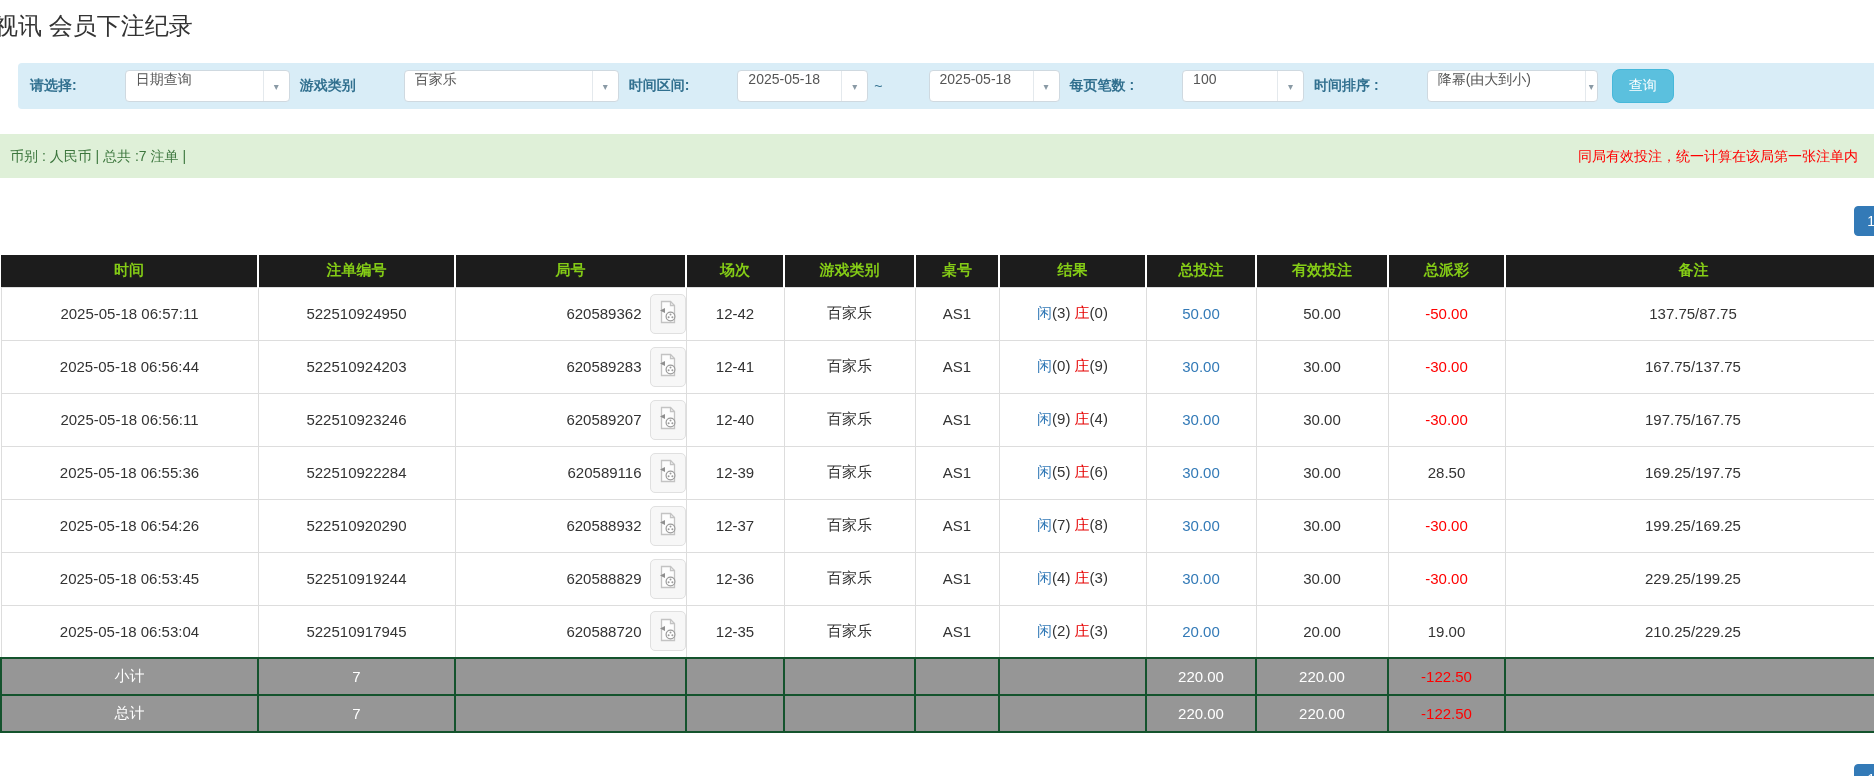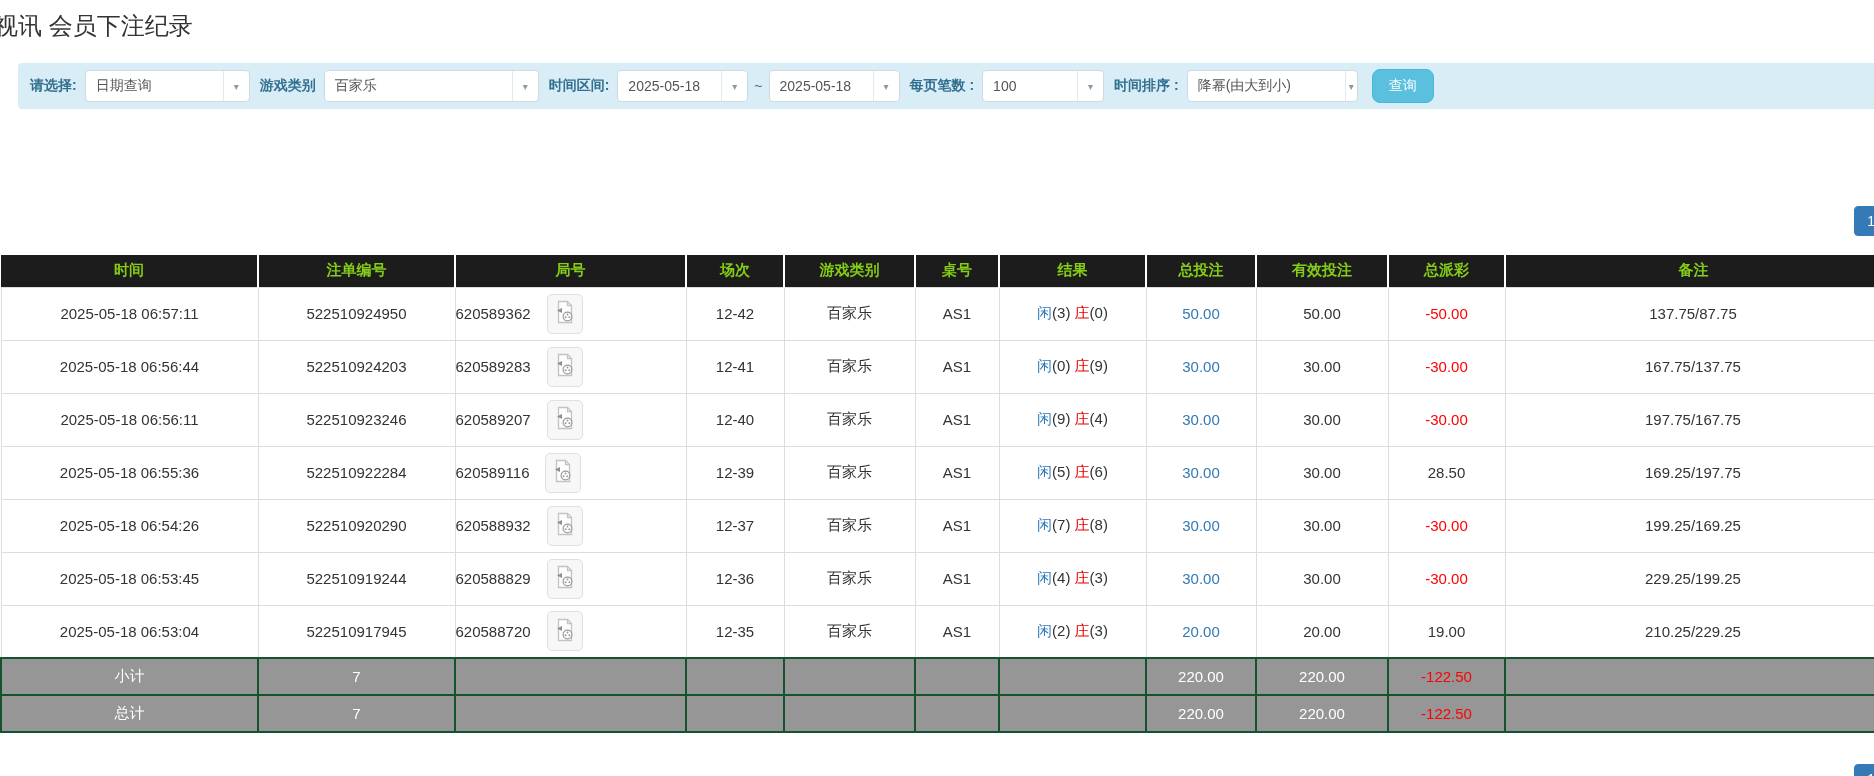--- a/index.html
+++ b/index.html
@@ -8,22 +8,22 @@
   .page { position:relative; width:1874px; height:776px; overflow:hidden; }
 
   
   .page-title { position:absolute; top:10px; left:-6px; font-size:24px; color:#333; white-space:nowrap; }
 
   
   .filter-bar { position:absolute; top:63px; left:18px; right:-12px; height:46px;
     background:#d9edf7; border-radius:4px; display:flex; align-items:center; padding-left:12px; }
   .f-label { font-size:14px; font-weight:bold; color:#31708f; white-space:nowrap; margin:0 8px 0 10px; }
   .tilde { font-size:14px; color:#31708f; margin:0 6px; }
-  .combo { display:flex; align-items:center; height:32px; background:#fff;
-    border:1px solid #cfd9e0; border-radius:4px; overflow:hidden; cursor:pointer; }
+  .combo { display:flex; align-items:flex-start; height:32px; background:#fff;
+    border:1px solid #cfd9e0; border-radius:4px; overflow:hidden; cursor:pointer;margin-left:40px; }
   .combo-text { flex:1; padding:0 10px; font-size:14px; color:#555; white-space:nowrap; }
   .combo-arrow { width:26px; align-self:stretch; display:flex; align-items:center; justify-content:center;
     border-left:1px solid #e4e9ed; color:#8a9aa5; font-size:10px; }
   .w-query{width:165px;} .w-game{width:215px;} .w-date{width:131px;} .w-size{width:122px;} .w-sort{width:171px;gap:44px;}
   .search-btn { height:34px; margin-left:14px; padding:0 16px; background:#5bc0de; border:1px solid #46b8da;
     border-radius:8px; color:#fff; font-size:14px; cursor:pointer; }
 
   
   .summary-bar { position:absolute; top:134px; left:0; width:1874px; height:44px; background:#dff0d8; }
   .summary-left { position:absolute; left:10px; top:0; line-height:44px; font-size:14px; color:#3c763d; }
@@ -39,21 +39,21 @@
   .grid-wrap { position:absolute; top:255px; left:0; width:1880px; }
   table { width:1880px; table-layout:fixed; border-collapse:collapse; }
   thead tr { height:32px; }
   thead th { background:#1c1c1c; color:#84cc16; font-size:15px; font-weight:bold;
     border-right:2px solid #fff; }
   thead th:last-child { border-right:none; }
   tbody tr.data-row { height:53px; background:#fff; }
   tbody td { border:1px solid #ddd; text-align:center; font-size:15px; color:#333; }
   tr.summary-row { height:37px; }
   tr.summary-row td { background:#969696; color:#fff; border:2px solid #14532d; font-size:15px; }
-  .round-wrap { display:flex; align-items:center; justify-content:flex-start; gap:16px; }
+  .round-wrap { display:flex; align-items:center; justify-content:flex-end; gap:8px; }
   .video-btn { width:36px; height:40px; background:#f7f7f7; border:1px solid #e0e0e0; border-radius:5px;
     display:flex; align-items:center; justify-content:center; cursor:pointer; }
   .res-player { color:#337ab7; }
   .res-banker { color:#e60000; }
   .amount-link { color:#337ab7; text-decoration:none; cursor:pointer; }
   td.neg, tr.summary-row td.neg { color:#ff0000; }
 </style>
 </head>
 <body>
 
@@ -93,20 +93,24 @@
 
     <span class="f-label">时间排序 :</span>
     <div class="combo w-sort">
       <span class="combo-text">降幂(由大到小)</span>
       <span class="combo-arrow">▾</span>
     </div>
 
     <button class="search-btn">查询</button>
   </div>
 
+  <div class="summary-bar">
+    <span class="summary-left">币别 : 人民币 | 总共 :7 注单 |</span>
+    <span class="summary-right">同局有效投注，统一计算在该局第一张注单内</span>
+  </div>
 
   <div class="pager pager-top">1</div>
 
   <div class="grid-wrap">
     <table>
       <colgroup>
         <col style="width:257px">
           <col style="width:197px">
           <col style="width:231px">
           <col style="width:98px">

